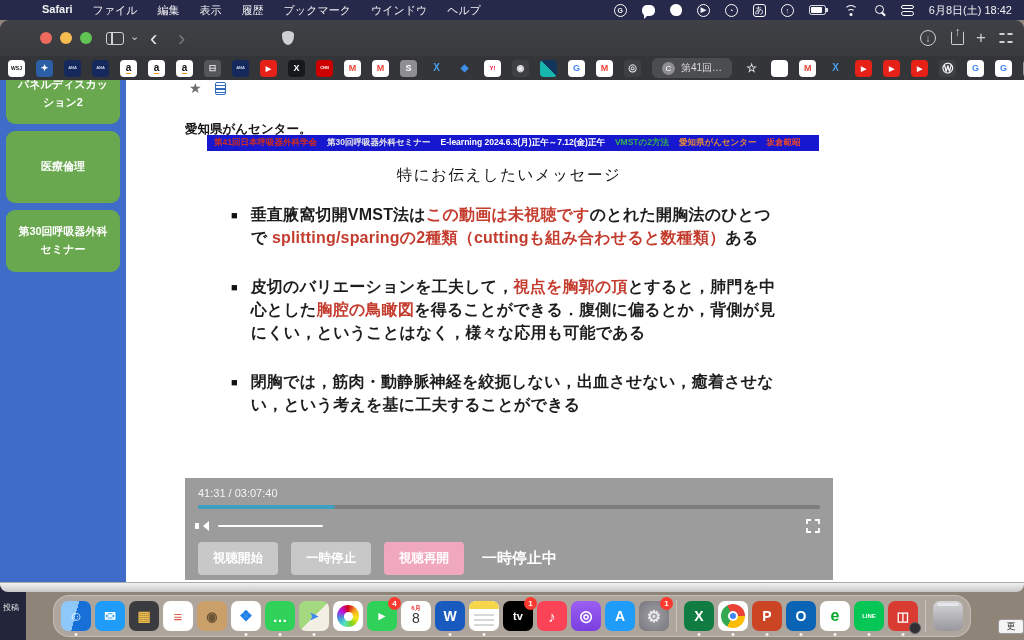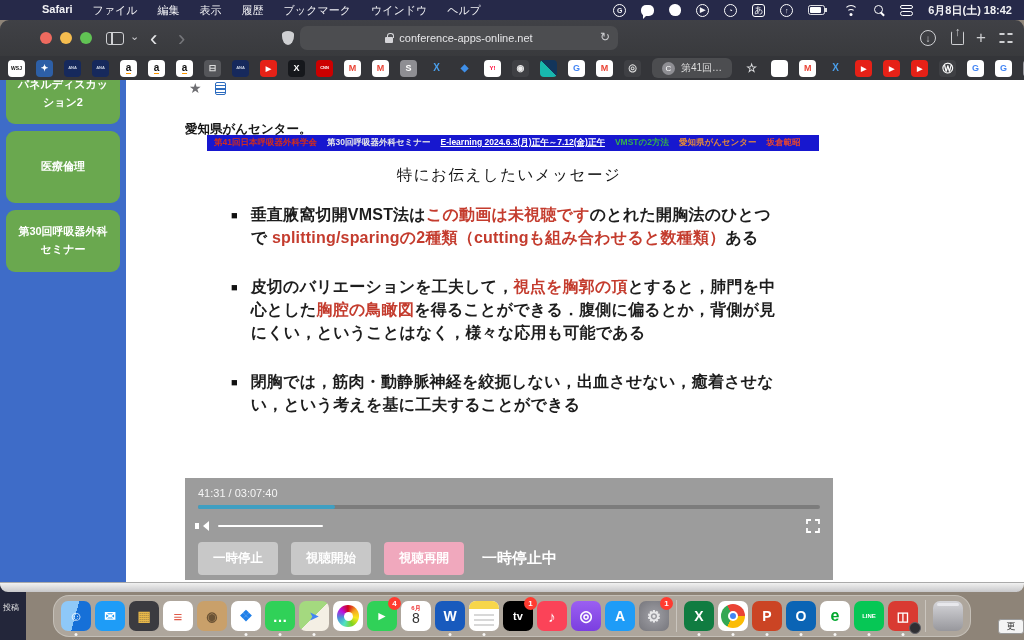--- a/index.html
+++ b/index.html
@@ -30,21 +30,21 @@
   .wifi { position:relative; width:15px; height:11px; overflow:hidden; }
   .wifi i { position:absolute; left:50%; transform:translateX(-50%); border:1.6px solid #fff;
     border-radius:50%; border-bottom-color:transparent; border-left-color:transparent; border-right-color:transparent; }
   .wifi .a1 { width:14px; height:14px; top:0; } .wifi .a2 { width:8px; height:8px; top:4px; }
   .wifi .dot { position:absolute; left:50%; transform:translateX(-50%); bottom:0; width:3px; height:3px; background:#fff; border-radius:50%; }
   .srch { position:relative; width:12px; height:12px; }
   .srch:before { content:''; position:absolute; left:1px; top:1px; width:7px; height:7px; border:1.6px solid #fff; border-radius:50%; }
   .srch:after { content:''; position:absolute; right:0; bottom:1px; width:5px; height:1.6px; background:#fff; transform:rotate(45deg); }
   .cc { width:13px; height:13px; display:flex; flex-direction:column; justify-content:space-between; padding:1px 0; }
   .cc i { display:block; width:13px; height:4.5px; border:1px solid #fff; border-radius:3px; }
-  .mb-datetime { white-space:nowrap;font-weight:bold; }
+  .mb-datetime { white-space:nowrap; }
 
   
   .toolbar { position:absolute; top:20px; left:0; right:0; height:36px;
     background:linear-gradient(#404146,#393a3d); border-radius:9px 9px 0 0; z-index:40; }
   .tl { position:absolute; top:12px; width:12px; height:12px; border-radius:50%; }
   .tl.r { left:40px; background:#ee6a5f; } .tl.y { left:60px; background:#f5bd4f; } .tl.g { left:80px; background:#61c354; }
   .tb-ic { position:absolute; color:#cfd0d3; display:flex; align-items:center; justify-content:center; }
   .sbtgl { left:106px; top:12px; width:18px; height:13px; border:1.5px solid #cfd0d3; border-radius:3px; }
   .sbtgl i { position:absolute; left:4px; top:0; bottom:0; width:1.5px; background:#cfd0d3; }
   .chev { left:130px; top:10px; font-size:11px; }
@@ -233,25 +233,20 @@
   <span class="tl r"></span>
   <span class="tl y"></span>
   <span class="tl g"></span>
   <span class="tb-ic sbtgl">
       <i></i>
     </span>
   <span class="tb-ic chev">⌄</span>
   <span class="tb-ic navb">‹</span>
   <span class="tb-ic navf">›</span>
   <span class="tb-ic shield-ic"></span>
-  <div class="urlbar">
-    <span class="lock"></span>
-    <span>conference-apps-online.net</span>
-    <span class="reload">↻</span>
-  </div>
   <span class="tb-ic dl">↓</span>
   <span class="tb-ic share"></span>
   <span class="tb-ic plus">+</span>
   <span class="tb-ic tabgrid">
       <i></i>
       <i></i>
       <i></i>
       <i></i>
     </span>
 </div>
@@ -372,21 +367,21 @@
   <div class="main">
     <div class="col">
       <div class="top-icons">
         <span class="star-ic">★</span>
         <span class="copy-ic"></span>
       </div>
       <div class="viewstat">愛知県がんセンター。</div>
       <div class="banner">
           <span style="color: rgb(207, 44, 30);">第41回日本呼吸器外科学会</span>
           <span style="color: rgb(232, 232, 232);">第30回呼吸器外科セミナー</span>
-          <span style="color: rgb(255, 255, 255); text-decoration: underline;">E-learning 2024.6.3(月)正午～7.12(金)正午</span>
+          <span style="color: rgb(255, 255, 255);">E-learning 2024.6.3(月)正午～7.12(金)正午</span>
           <span style="color: rgb(53, 178, 74);">VMSTの2方法</span>
           <span style="color: rgb(226, 136, 58);">愛知県がんセンター</span>
           <span style="color: rgb(224, 68, 52);">坂倉範昭</span>
         </div>
       <div class="slide-title">特にお伝えしたいメッセージ</div>
       <div class="bullets">
           <div class="bullet">
             <span class="bmark">■</span>
             <span class="btext"><span style="color: rgb(29, 29, 29);">垂直腋窩切開VMST法は</span><span style="color: rgb(196, 60, 46);">この動画は未視聴です</span><span style="color: rgb(29, 29, 29);">のとれた開胸法のひとつで </span><span style="color: rgb(196, 60, 46);">splitting/sparingの2種類（cuttingも組み合わせると数種類）</span><span style="color: rgb(29, 29, 29);">ある</span></span>
           </div>
@@ -408,22 +403,22 @@
         <div class="prow2">
           <span class="spk"></span>
           <span class="vol"></span>
           <span class="fs-ic">
             <svg width="14" height="14" viewBox="0 0 14 14">
                 <path d="M1 5V1h4M9 1h4v4M13 9v4H9M5 13H1V9" stroke="#fff" stroke-width="1.8" fill="none"></path>
               </svg>
           </span>
         </div>
         <div class="pbtns">
-          <button class="pbtn">一時停止</button>
-            <button class="pbtn">視聴開始</button>
+          <button class="pbtn">視聴開始</button>
+            <button class="pbtn">一時停止</button>
             <button class="pbtn pink">視聴再開</button>
             <span class="pstatus" style="order:9;">一時停止中</span>
         </div>
       </div>
     </div>
   </div>
 </div>
 <div class="bottomstrip"></div>
 
 <div class="frag-left">投稿</div>

